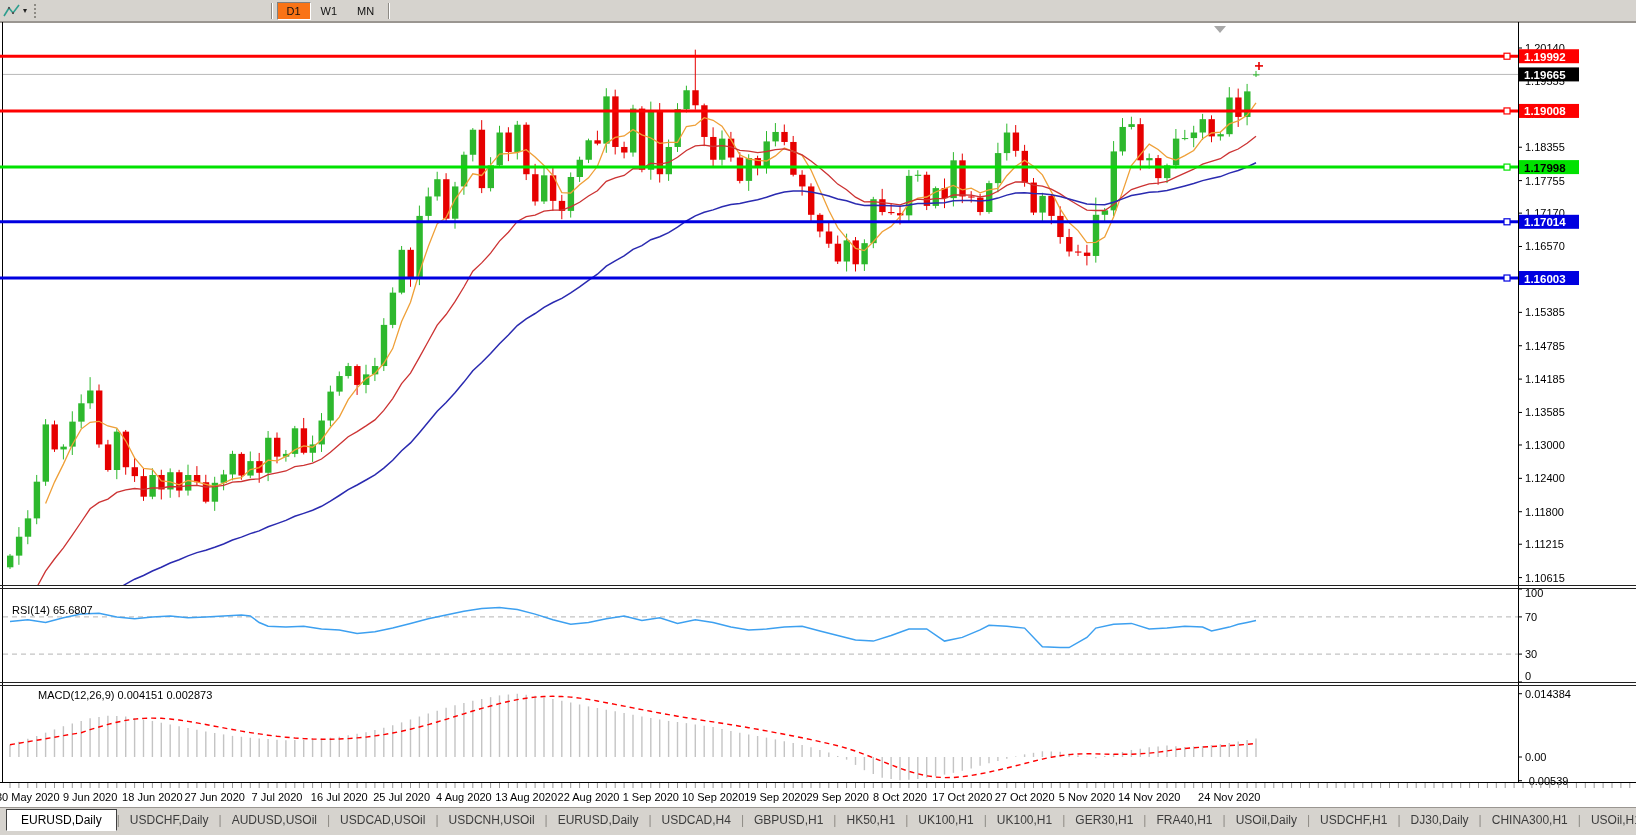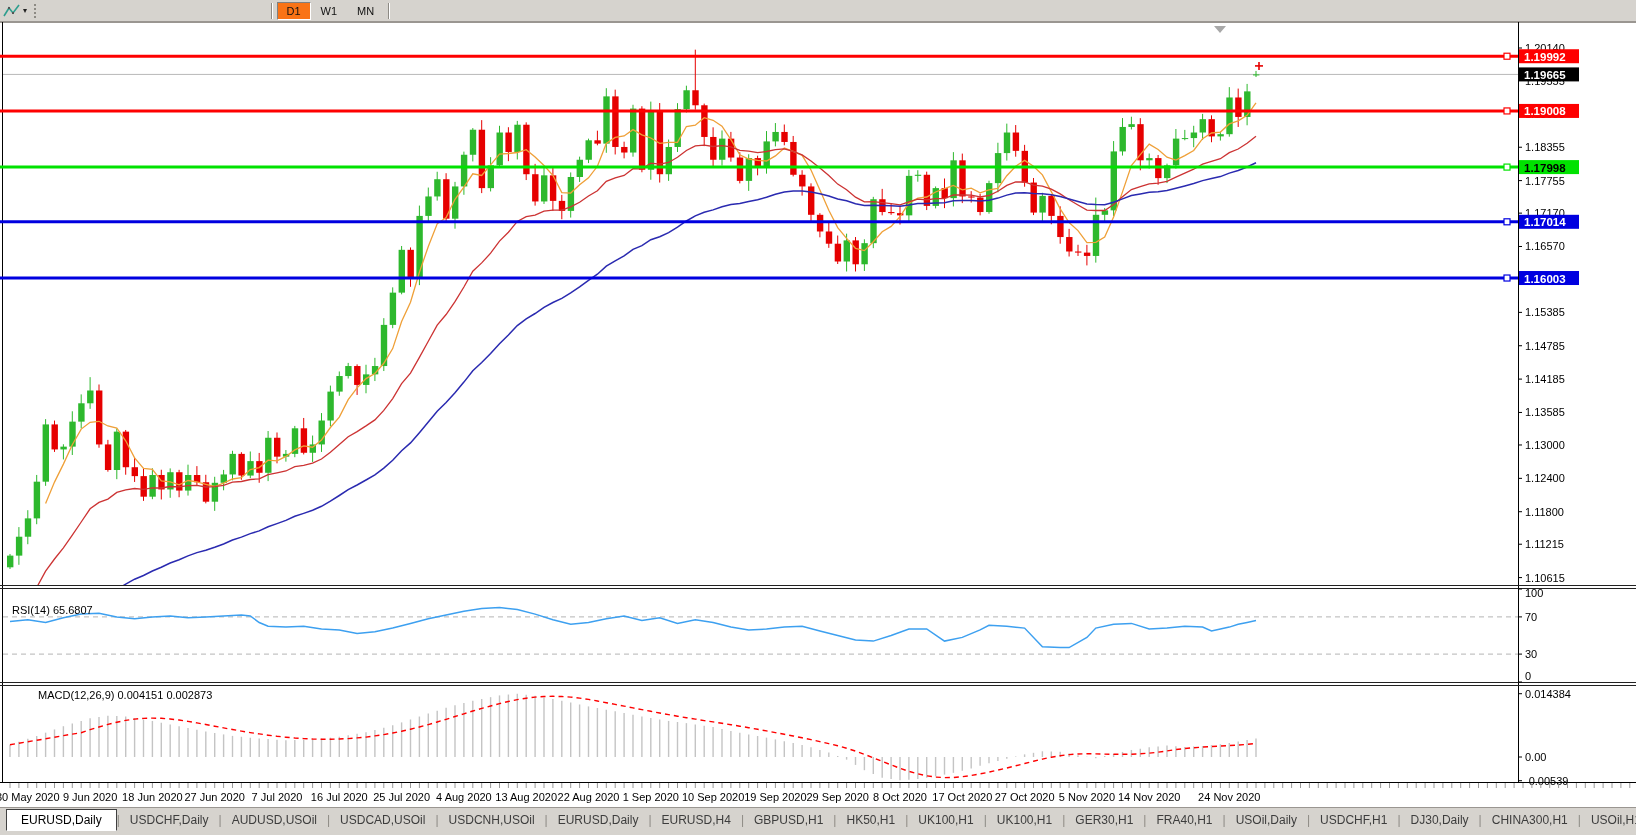--- a/index.html
+++ b/index.html
@@ -827,21 +827,21 @@
         <span class="tab">USDCHF,Daily</span>
         <span class="tab-div">|</span>
         <span class="tab">AUDUSD,USOil</span>
         <span class="tab-div">|</span>
         <span class="tab">USDCAD,USOil</span>
         <span class="tab-div">|</span>
         <span class="tab">USDCNH,USOil</span>
         <span class="tab-div">|</span>
         <span class="tab">EURUSD,Daily</span>
         <span class="tab-div">|</span>
-        <span class="tab">EURUSD,H4</span>
+        <span class="tab">USDCAD,H4</span>
         <span class="tab-div">|</span>
         <span class="tab">GBPUSD,H1</span>
         <span class="tab-div">|</span>
         <span class="tab">HK50,H1</span>
         <span class="tab-div">|</span>
         <span class="tab">UK100,H1</span>
         <span class="tab-div">|</span>
         <span class="tab">UK100,H1</span>
         <span class="tab-div">|</span>
         <span class="tab">GER30,H1</span>

